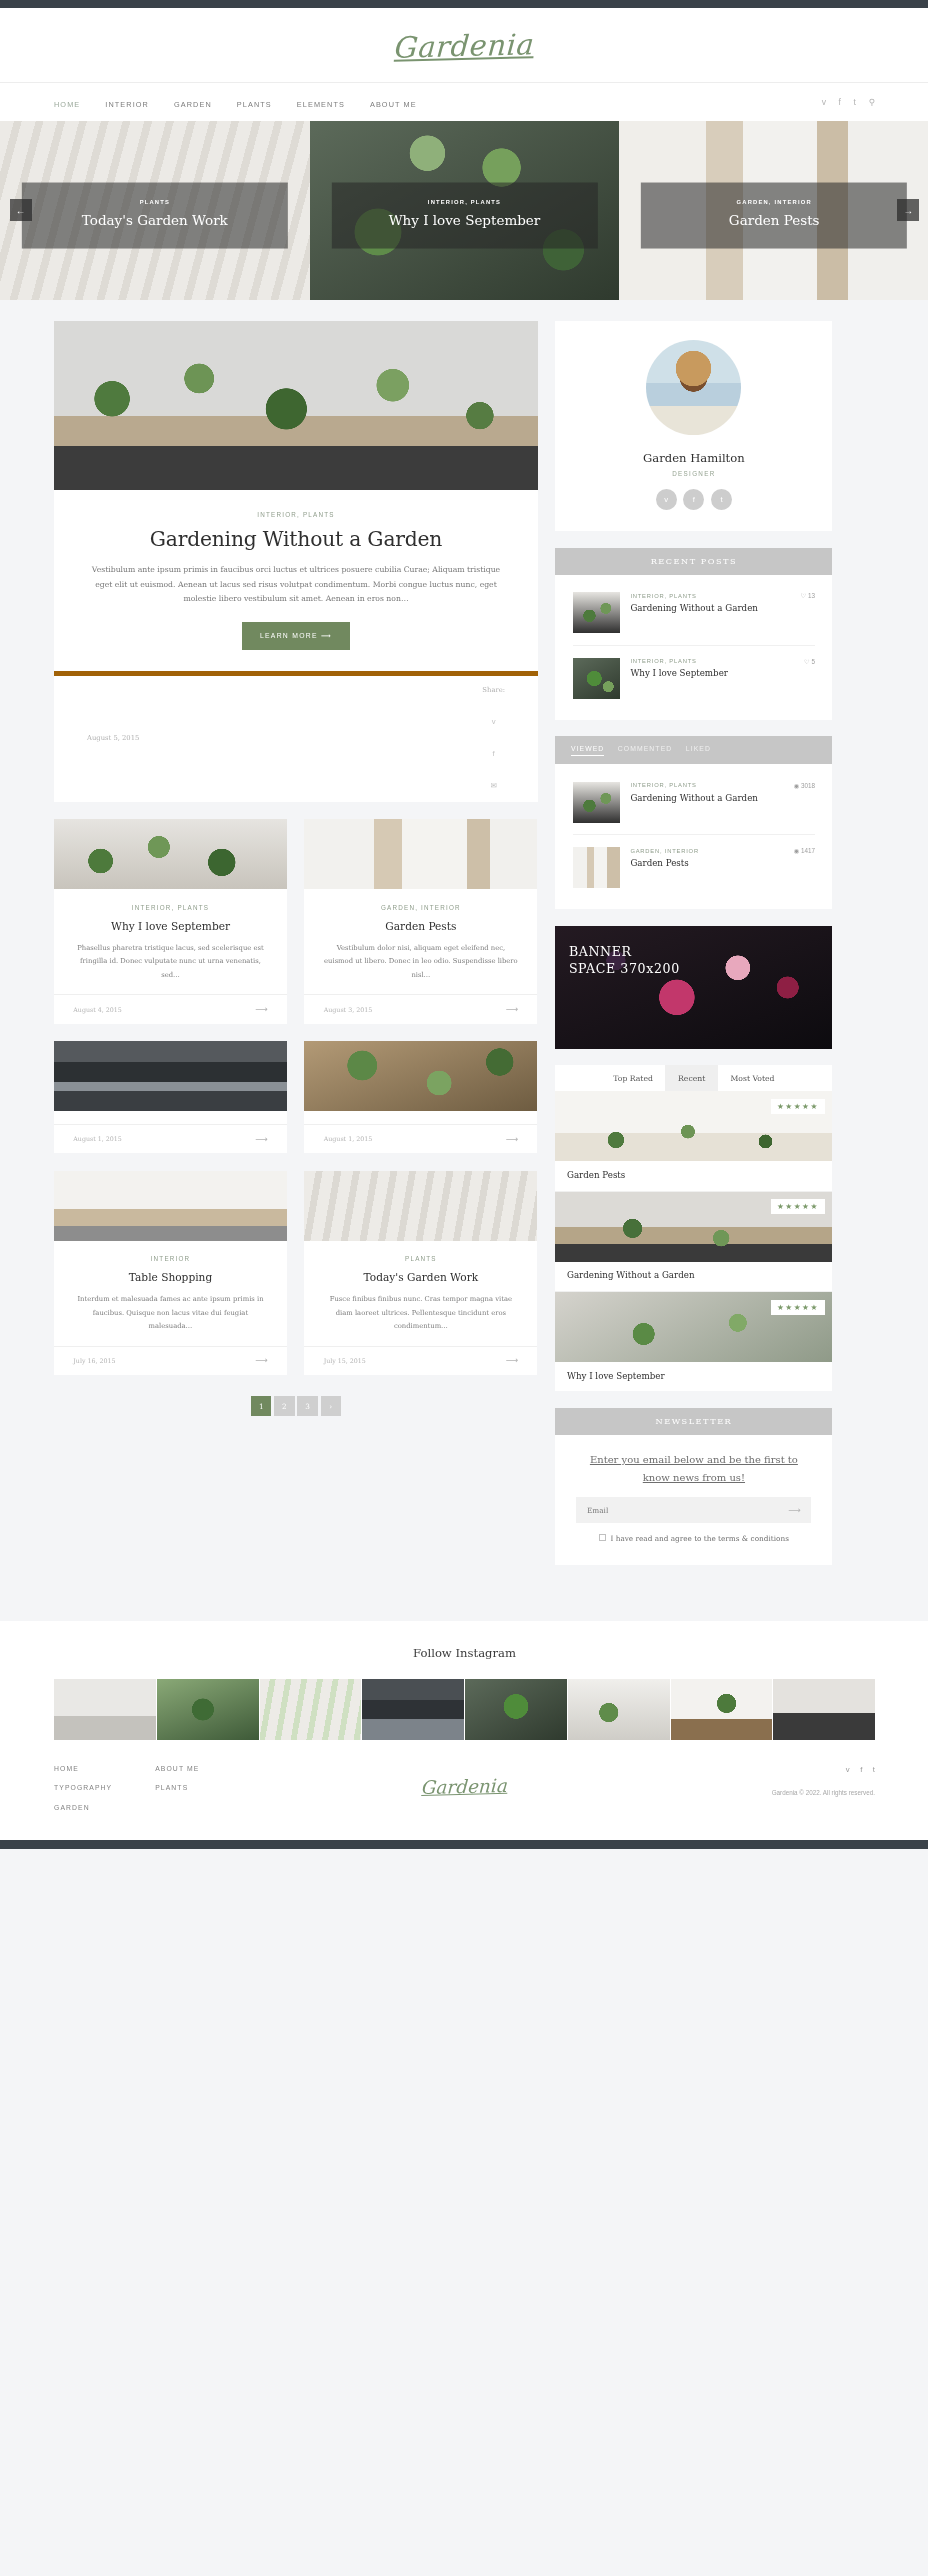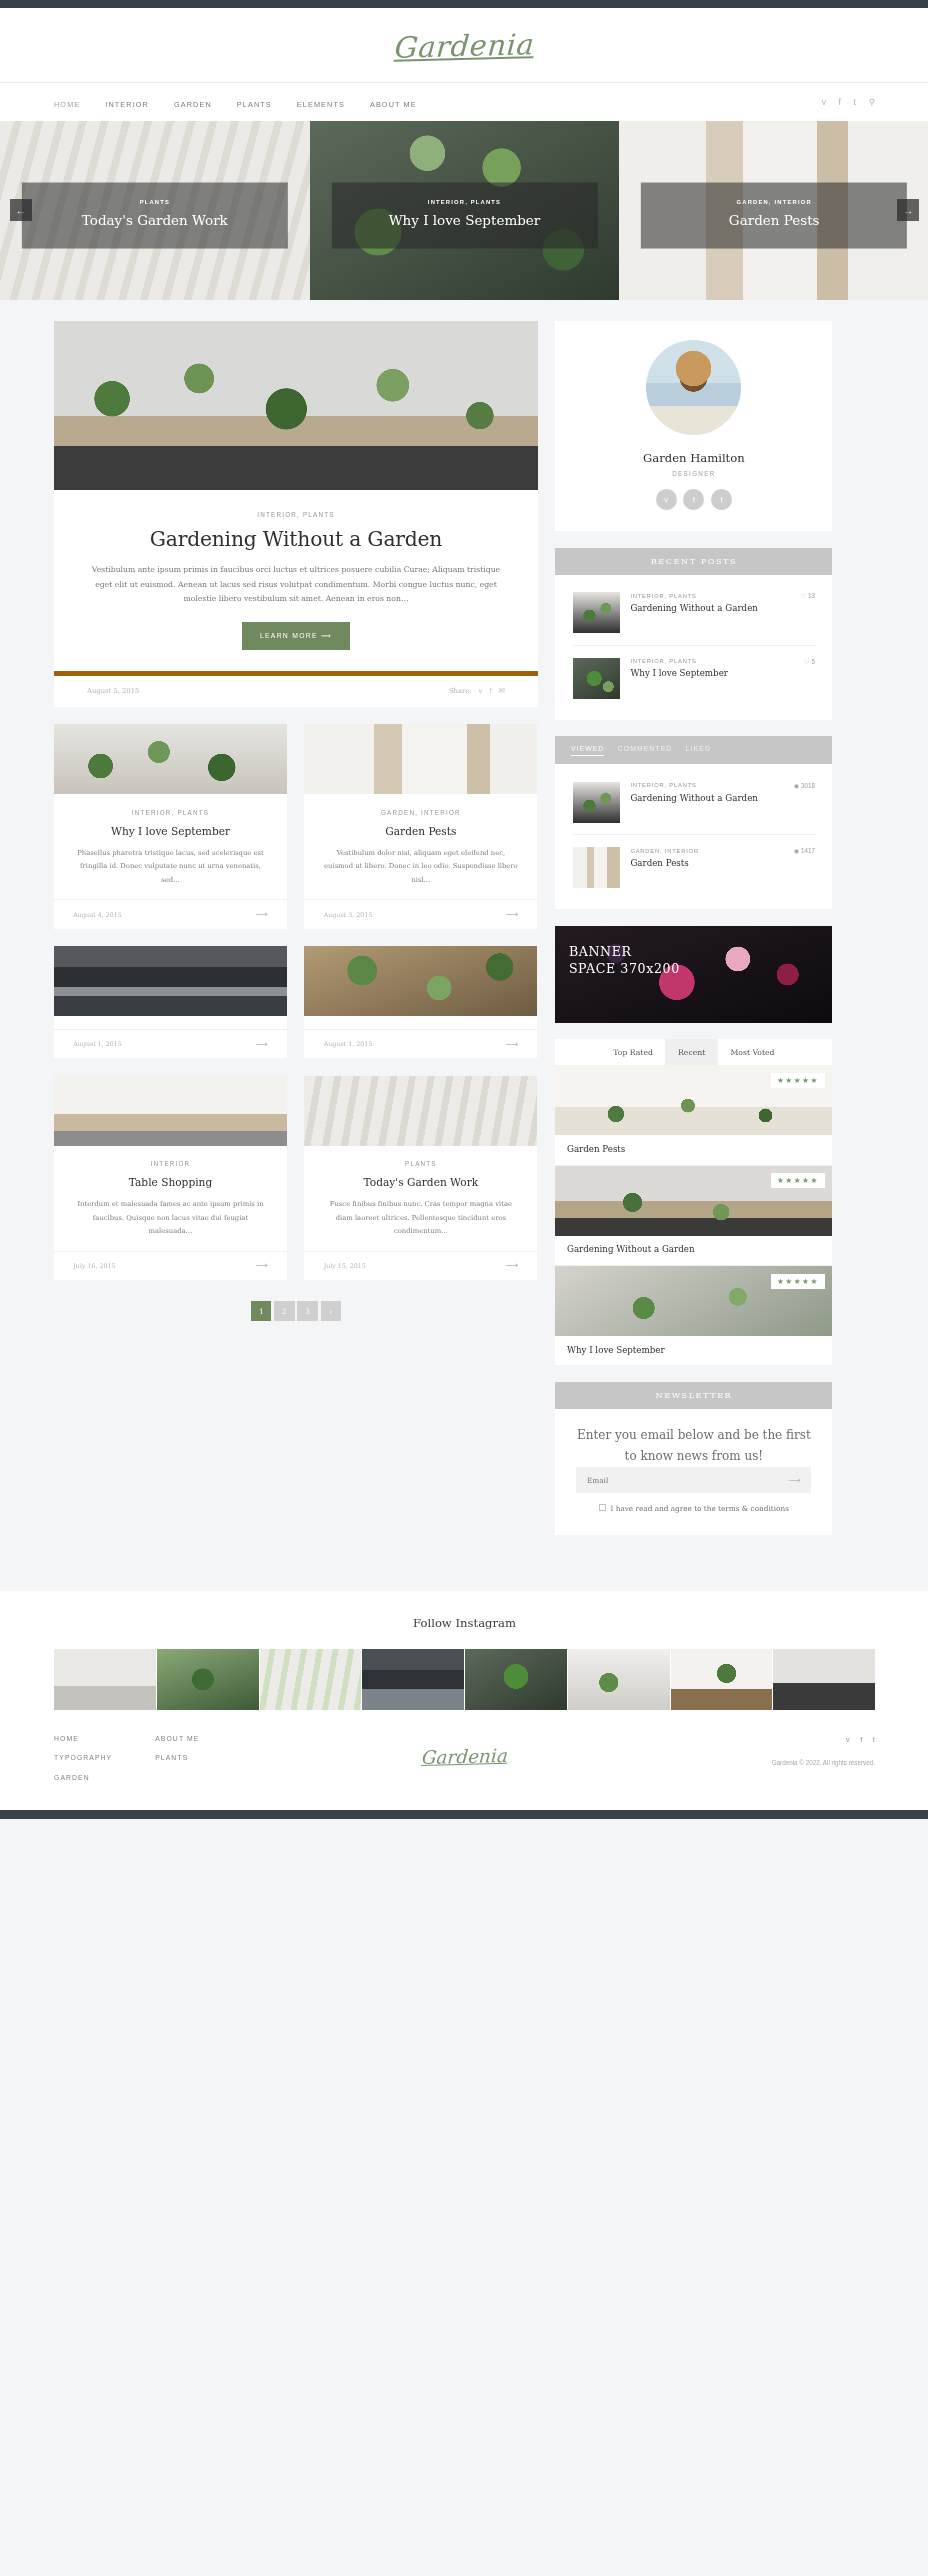--- a/index.html
+++ b/index.html
@@ -155,21 +155,21 @@
   }
   .post-meta {
     margin-top: 21px;
     border-top: 5px solid #a16207;
     padding: 10.6px 33px 11.6px;
     display: flex;
     justify-content: space-between;
     align-items: center;
   }
   .meta-date { font-size: 6.8px; color: #b0b0b0; font-family: "DejaVu Serif", serif; }
-  .meta-share { display: flex; align-items: center; gap: 7px; }
+  .meta-share { display: flex; align-items: center; gap: 23px; flex-direction: column; }
   .meta-share .lbl { font-size: 6.8px; color: #b0b0b0; font-family: "DejaVu Serif", serif;}
   .meta-share span.ic { font-size: 7.7px; color: #c3c3c3; cursor: pointer; }
 
   
   .grid { display: flex; flex-wrap: wrap; gap: 17.4px; }
   .gcard { width: 233px; background: #fff; }
   .gimg { height: 70px; position: relative; overflow: hidden; }
   .gbody { padding: 14.5px 19.3px 0; text-align: center; }
   .gtitle {
     font-family: "DejaVu Serif", serif;
@@ -244,21 +244,21 @@
   .pcount { font-size: 6.3px; color: #9e9e9e; white-space: nowrap; }
   .ptitle { font-family: "DejaVu Serif", serif; font-size: 8.7px; color: #2f2f2f; line-height: 1.35; }
   
   .wtabs { background: #c6c6c6; display: flex; gap: 13.5px; padding: 8.7px 15.5px; }
   .wtab {
     font-size: 6.8px; letter-spacing: 1.1px; color: #f0f0f0;
     text-transform: uppercase; cursor: pointer; padding-bottom: 2.9px;
   }
   .wtab.on { color: #fff; border-bottom: 1px solid #fff; }
   
-  .banner { height: 97px; position: relative; overflow: hidden; }
+  .banner { height: 123px; position: relative; overflow: hidden; }
   .banner-txt {
     position: absolute; left: 13.5px; top: 17.4px;
     font-family: "DejaVu Serif", serif; font-size: 12.6px;
     color: #fff; line-height: 1.35; letter-spacing: 0.6px;
   }
   
   .rtabs { display: flex; justify-content: center; align-items: center; }
   .rtab {
     font-family: "DejaVu Serif", serif; font-size: 7.7px;
     color: #555; padding: 8.7px 12.6px; cursor: pointer;
@@ -267,21 +267,21 @@
   .ritem { padding: 0 0 10.6px; }
   .rimg { height: 70px; position: relative; overflow: hidden; }
   .stars {
     position: absolute; right: 7.7px; top: 7.7px;
     background: #fff; padding: 2.9px 5.8px;
     font-size: 7.7px; color: #7c9a6b; letter-spacing: 1.5px;
   }
   .rname { font-family: "DejaVu Serif", serif; font-size: 8.7px; color: #2f2f2f; padding: 8.7px 11.6px 0; }
   
   .nl { padding: 16.4px 21px 21px; text-align: center; }
-  .nl-txt { font-family: "DejaVu Serif", serif; font-size: 12px; color: #6e6e6e; line-height: 1.75; margin-bottom: 0; }
+  .nl-txt { font-family: "DejaVu Serif", serif; font-size: 10px; color: #6e6e6e; line-height: 1.75; margin-bottom: 11px; text-decoration: underline; }
   .nl-field {
     background: #f1f1f1; display: flex; align-items: center;
     padding: 7.7px 10.6px; margin-bottom: 9.7px;
   }
   .nl-field input {
     flex: 1; border: none; background: transparent; outline: none;
     font-size: 7.3px; color: #9a9a9a; font-family: "DejaVu Serif", serif;
   }
   .nl-field .sub { font-size: 8.7px; color: #b5b5b5; cursor: pointer; }
   .nl-check { display: flex; gap: 4.8px; align-items: flex-start; justify-content: center; }

